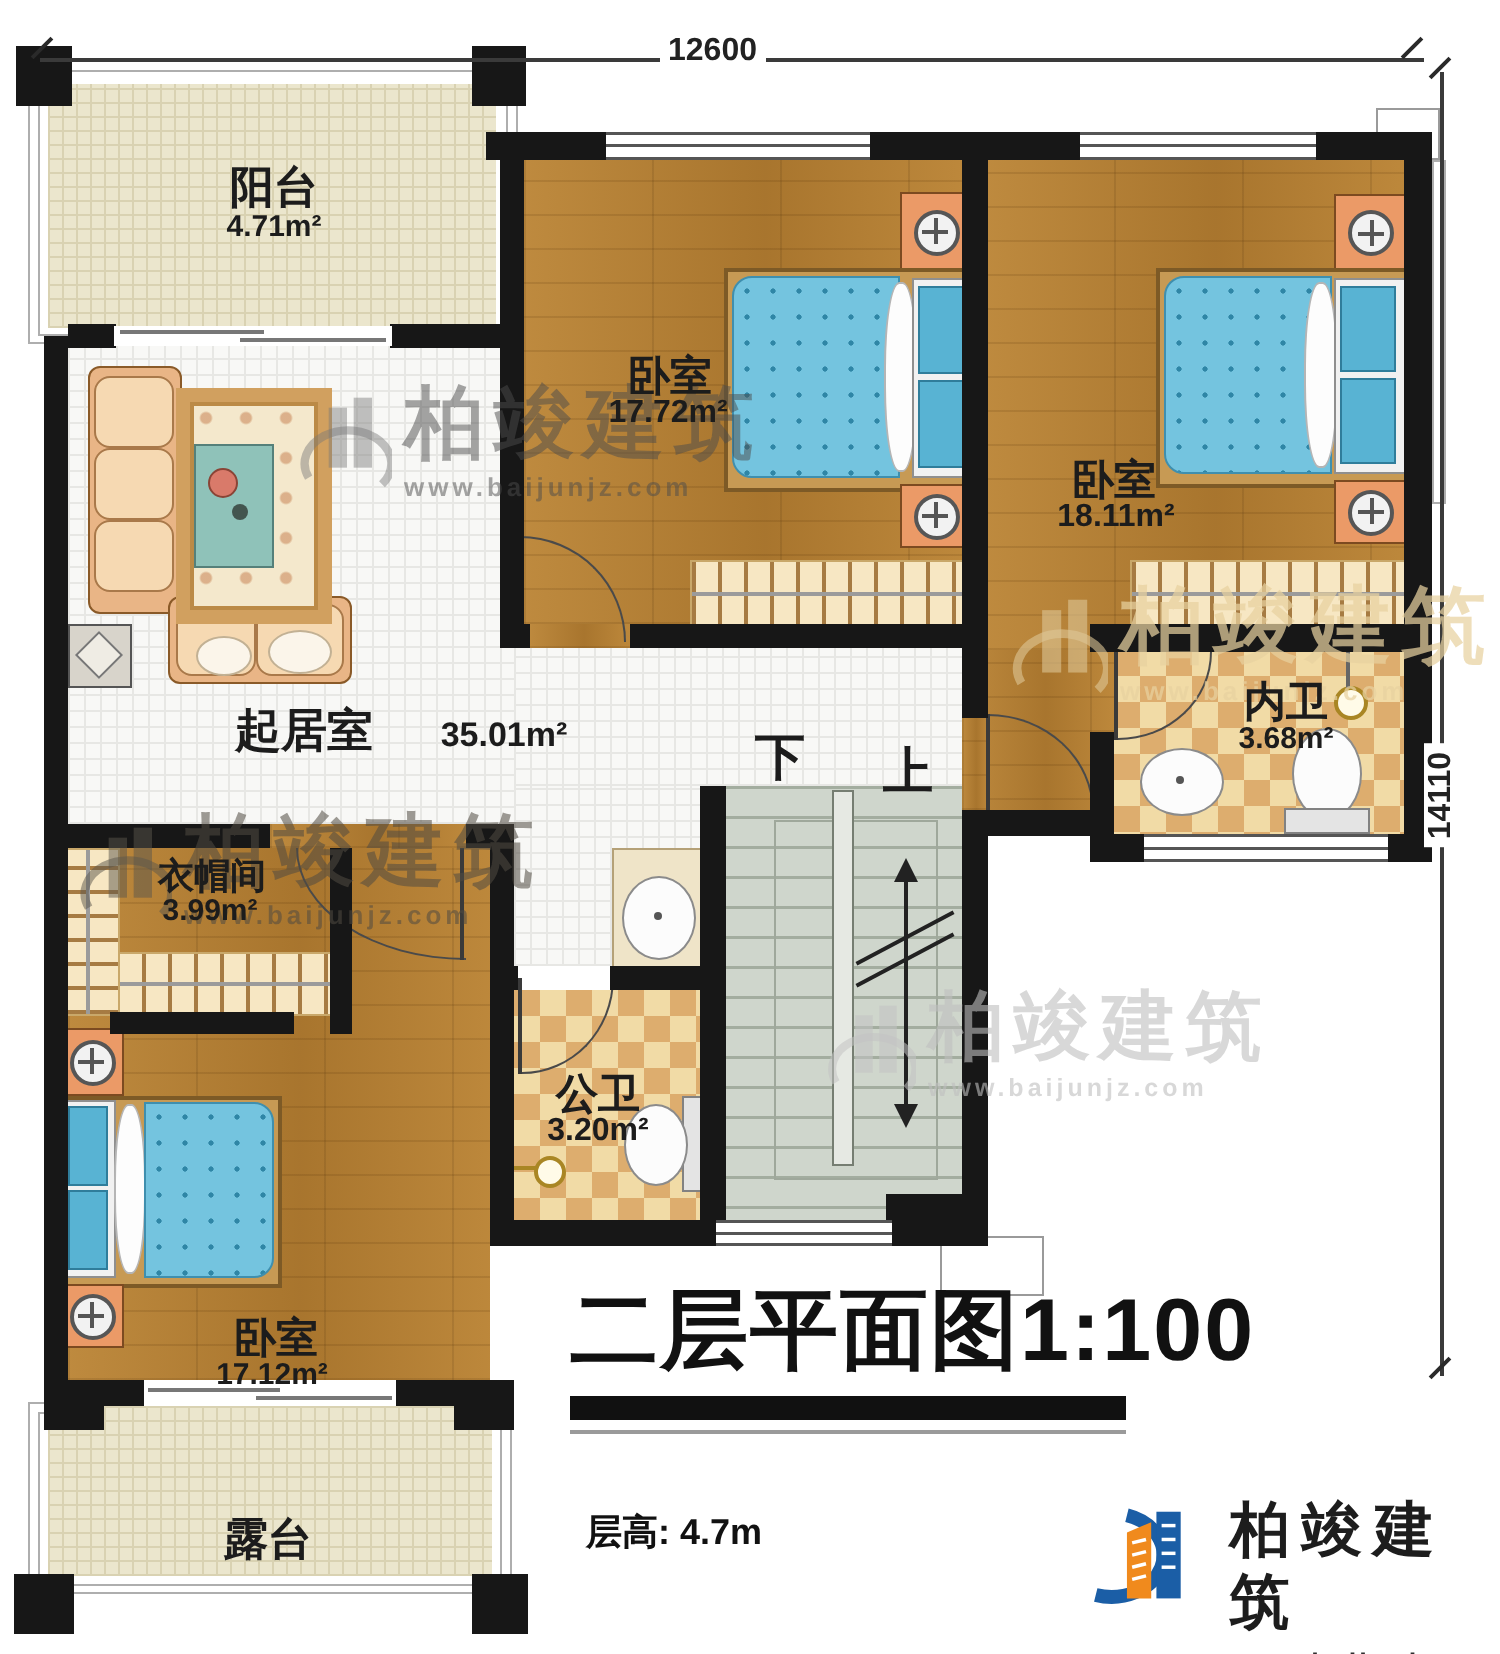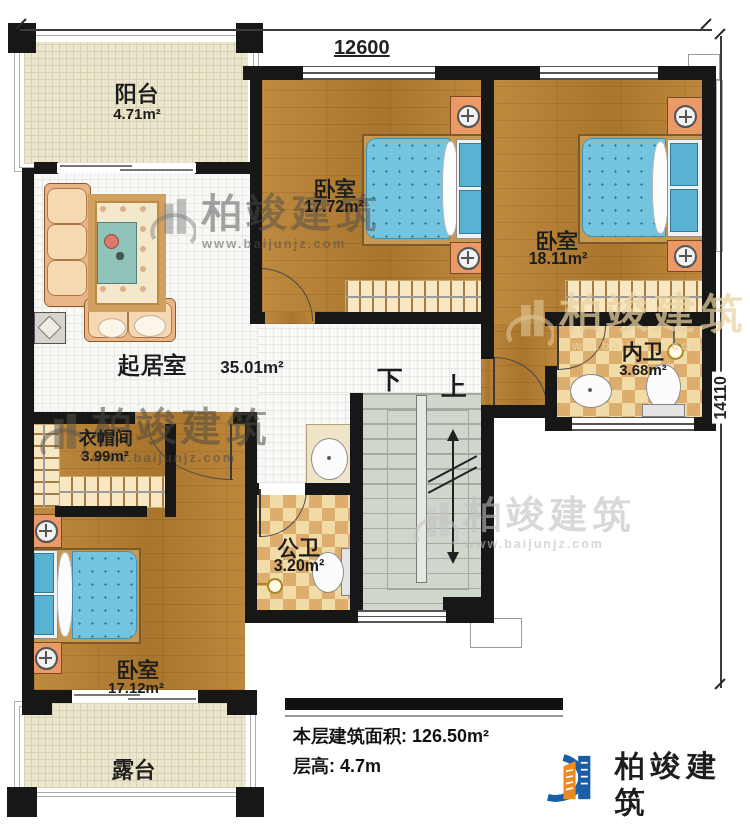--- a/index.html
+++ b/index.html
@@ -85,21 +85,21 @@
 <body>
 
 <div id="plan">
 
   <div class="dline" style="left:20px;top:29px;width:692px;height:1.5px;"></div>
   <div class="dline" style="left:720px;top:36px;width:1.5px;height:652px;"></div>
   <div class="tick" style="left:14px;top:23px;"></div>
   <div class="tick" style="left:699px;top:23px;"></div>
   <div class="tick" style="left:713px;top:33px;"></div>
   <div class="tick" style="left:713px;top:683px;"></div>
-  <div class="dimlabel" style="left:330px;top:36px;font-size:20px;text-decoration:underline;">12600</div>
+  <div class="dimlabel" style="left:330px;top:17px;font-size:16px;">12600</div>
   <div class="dimlabel" style="left:712px;top:372px;font-size:16px;writing-mode:vertical-rl;transform:rotate(180deg);padding:4px 0;">14110</div>
   <div class="bracket" style="left:688px;top:54px;width:30px;height:24px;"></div>
   <div class="bracket" style="left:470px;top:618px;width:50px;height:28px;"></div>
 
   <div class="rail" style="left:14px;top:30px;width:243px;height:140px;"></div>
   <div class="rail" style="left:19px;top:35px;width:233px;height:131px;"></div>
   <div class="rail" style="left:14px;top:701px;width:240px;height:94px;"></div>
   <div class="rail" style="left:19px;top:706px;width:230px;height:85px;"></div>
   <div class="rail" style="left:716px;top:80px;width:5px;height:170px;"></div>
 
@@ -305,23 +305,23 @@
         <path d="M10 54 A26 20 0 1 1 54 58" fill="none" stroke="currentColor" stroke-width="5"></path>
         <rect x="22" y="12" width="11" height="36" fill="currentColor"></rect>
         <rect x="37" y="6" width="11" height="42" fill="currentColor"></rect>
       </svg>
     <div class="txt">
         <span class="brand" style="font-size:40px;">柏竣建筑</span>
     <span class="site" style="font-size:13px;">www.baijunjz.com</span>
       </div>
   </div>
 
+  <div class="titleblock" style="left:285px;top:636px;font-size:44px;font-weight:600;letter-spacing:1px;">二层平面图1:100</div>
   <div class="titleblock" style="left:285px;top:698px;width:278px;height:12px;background:#111;"></div>
   <div class="titleblock" style="left:285px;top:715px;width:278px;height:2px;background:#9a9a9a;"></div>
-  <div class="titleblock" style="left:293px;top:724px;font-size:18px;font-weight:600;">本层建筑面积: 126.50m²</div>
   <div class="titleblock" style="left:293px;top:754px;font-size:18px;font-weight:600;">层高: 4.7m</div>
 
   <div class="footer-logo" style="left:534px;top:748px;">
     <svg width="74" height="66" viewBox="0 0 84 74">
       <path d="M16 56 A30 24 0 1 0 34 10" fill="none" stroke="#1b5ea6" stroke-width="8"></path>
       <path d="M34 58 L34 20 L48 14 L48 58 Z" fill="#f08a1d"></path>
       <rect x="51" y="8" width="14" height="50" fill="#1b5ea6"></rect>
       <g stroke="#ffffff" stroke-width="2">
         <line x1="37" y1="26" x2="45" y2="24"></line>
           <line x1="37" y1="33" x2="45" y2="31"></line>

